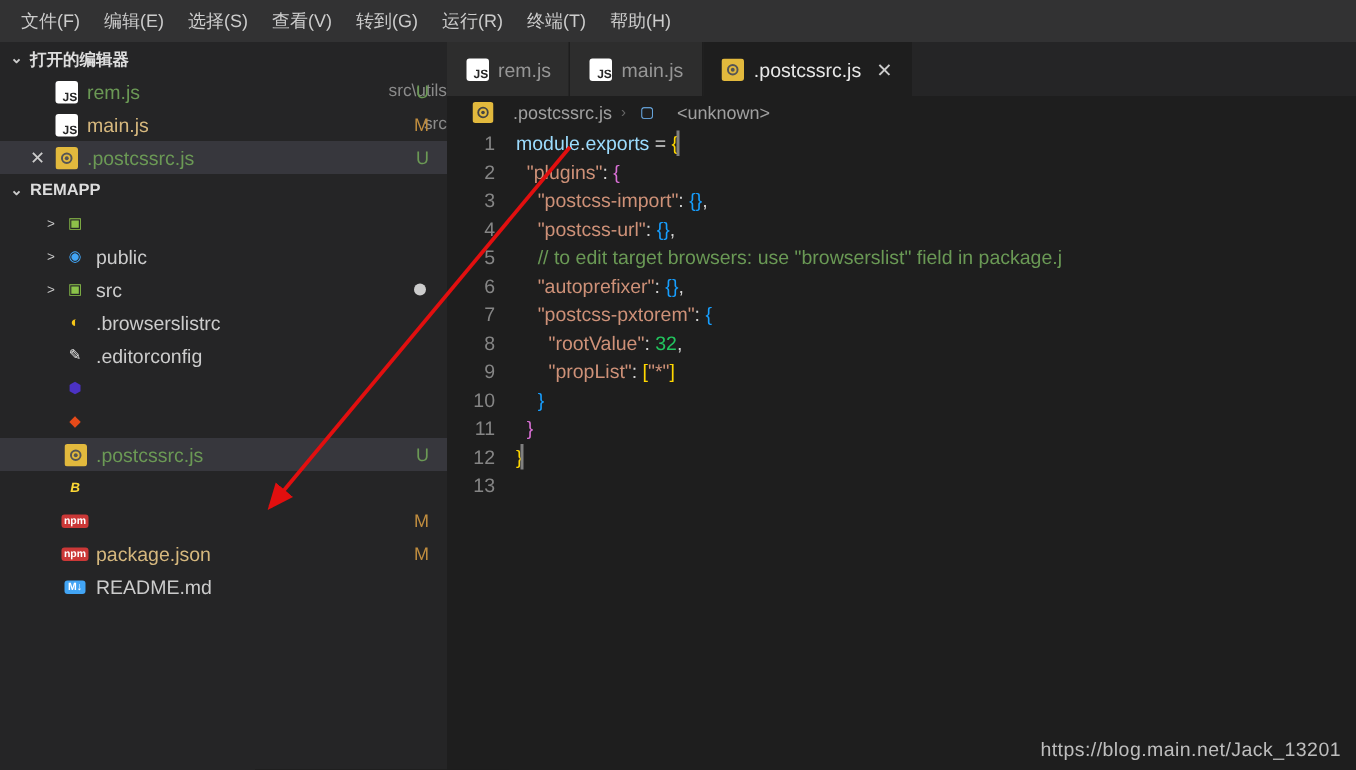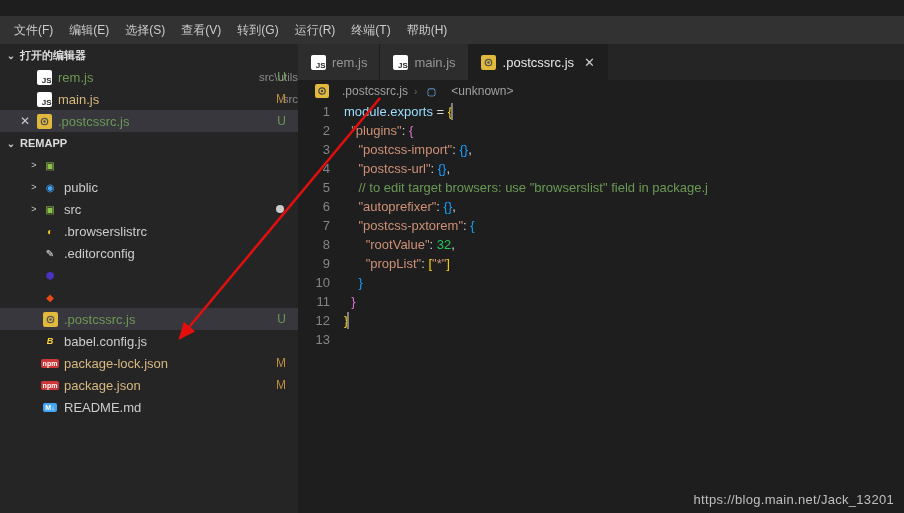--- a/index.html
+++ b/index.html
@@ -1,17 +1,17 @@
 <!DOCTYPE html>
 <html><head>
 <meta charset="utf-8">
 <style>
   * { margin:0; padding:0; box-sizing:border-box; font-family:"Segoe UI","Microsoft YaHei",sans-serif; }
   body { width:904px; height:513px; background:#1e1e1e; color:#ccc; overflow:hidden; position:relative; }
-  .menubar { height:28px; display:flex; align-items:center; font-size:12px; color:#ccc; padding:0 6px; background:#323233;margin-top:16px; }
+  .menubar { height:28px; display:flex; align-items:center; font-size:12px; color:#ccc; padding:0 6px; background:#323233; }
   .menubar .mi { padding:0 8px; cursor:default; }
   .menubar .title { flex:1; text-align:center; color:#ccc; }
   .main { display:flex; height:485px; }
   .sidebar { width:298px; background:#252526; display:flex; flex-direction:column; }
   .sb-hdr { height:34px; display:flex; align-items:center; justify-content:space-between; padding:0 14px 0 14px; font-size:11.5px; color:#bbb; letter-spacing:.5px; }
   .dots { color:#bbb; font-size:16px; letter-spacing:1px; }
   .sec-hdr { height:22px; display:flex; align-items:center; padding-left:4px; font-size:11px; font-weight:700; color:#ddd; }
   .chev { width:14px; text-align:center; font-size:10px; color:#ccc; margin-right:2px;}
   .tree { font-size:13px; }
   .row { height:22px; display:flex; align-items:center; padding-left:18px; position:relative; }
@@ -159,28 +159,26 @@
             </svg>
           </span>
           <span class="lbl modU">.postcssrc.js</span>
           <span class="badge bU">U</span>
         </div>
         <div class="row indent1">
           <span class="chv"></span>
           <span class="ic">
             <span style="color:#fdd835;font-style:italic;font-size:9px;font-weight:700">B</span>
           </span>
-          <span class="lbl ">babel.config.js</span>
         </div>
         <div class="row indent1">
           <span class="chv"></span>
           <span class="ic">
             <span style="background:#cb3837;color:#fff;font-size:7px;padding:1px 2px;border-radius:2px;font-weight:700">npm</span>
           </span>
-          <span class="lbl modM">package-lock.json</span>
           <span class="badge bM">M</span>
         </div>
         <div class="row indent1">
           <span class="chv"></span>
           <span class="ic">
             <span style="background:#cb3837;color:#fff;font-size:7px;padding:1px 2px;border-radius:2px;font-weight:700">npm</span>
           </span>
           <span class="lbl modM">package.json</span>
           <span class="badge bM">M</span>
         </div>

